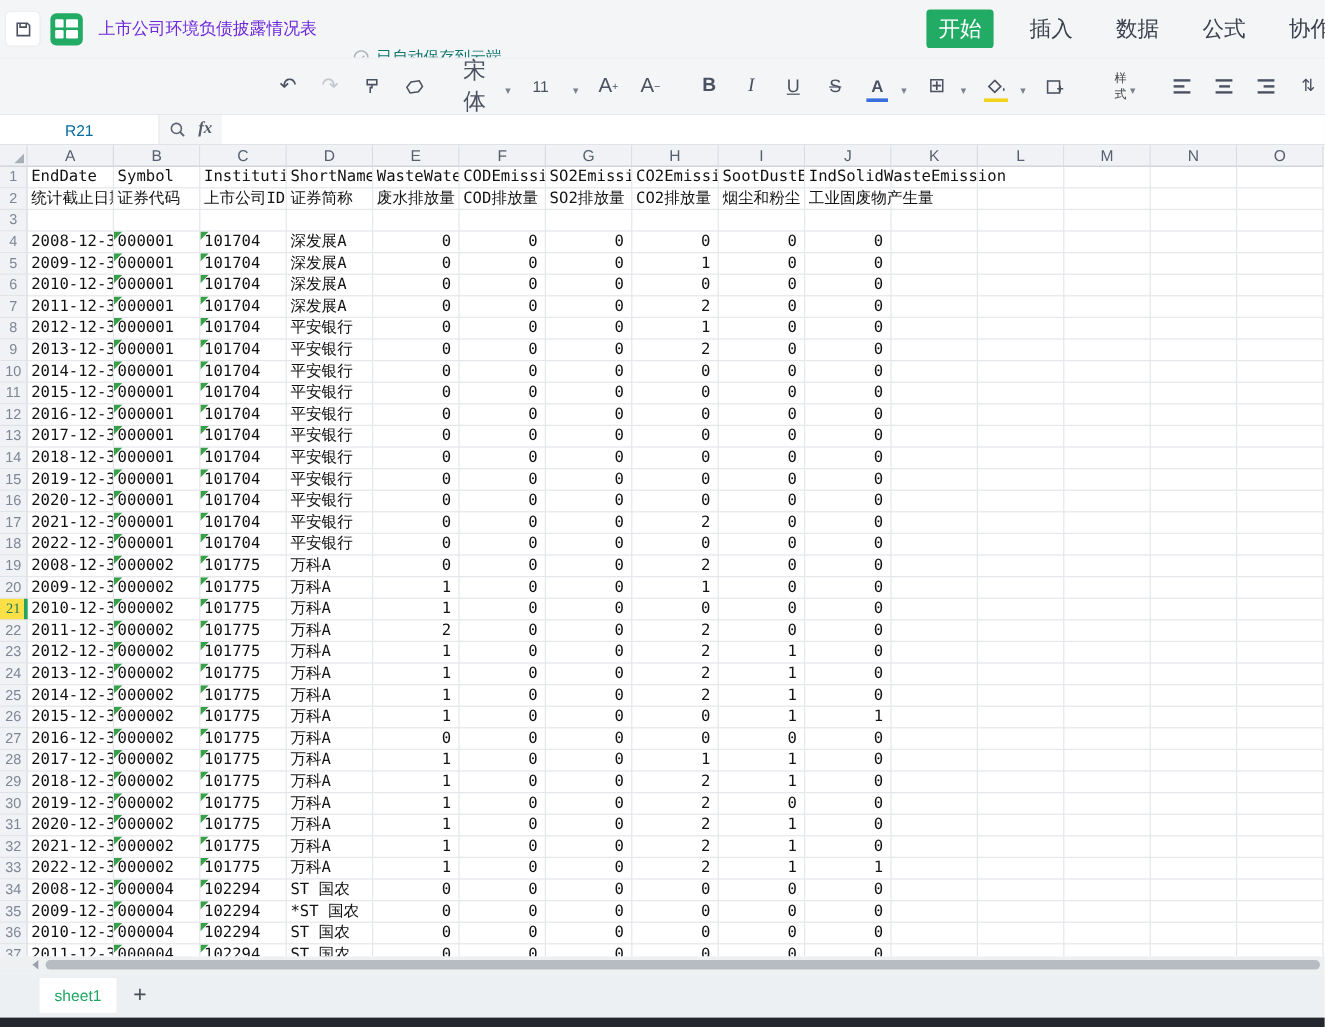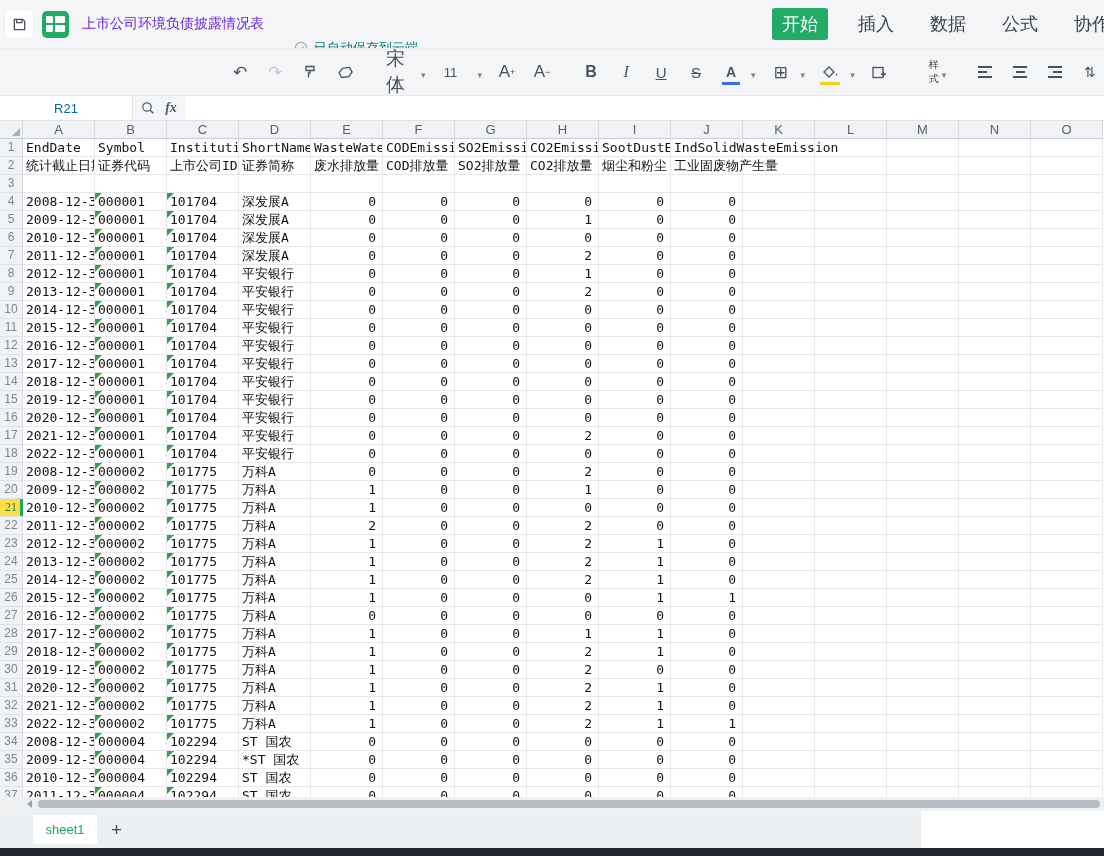--- a/index.html
+++ b/index.html
@@ -89,21 +89,21 @@
   .cell.spill { overflow:visible; z-index:2; }
   .cell.tri::before { content:""; position:absolute; top:0; left:0;
     border-top:7px solid #38a048; border-right:7px solid transparent; }
   
   .hscroll { position:absolute; top:797px; left:0; width:1104px; height:14px;
     background:#eef0f2; display:flex; align-items:center; }
   .hs-arrow { width:0; height:0; margin-left:27px;
     border-top:4px solid transparent; border-bottom:4px solid transparent;
     border-right:5px solid #9aa1aa; }
   .hs-thumb { margin-left:6px; height:8px; width:1062px; background:#b7bcc3; border-radius:4px; }
-  .tabbar { position:absolute; top:811px; left:0; width:921px; height:37px;
+  .tabbar { position:absolute; top:811px; left:0; width:1104px; height:37px;
     background:#edf0f3; display:flex; align-items:center; }
   .sheettab { margin-left:33px; width:64px; height:29px; background:#fff;
     display:flex; align-items:center; justify-content:center;
     font-size:13px; color:#21a563; }
   .addsheet { margin-left:14px; font-size:19px; color:#474d57; }
   .bottombar { position:absolute; top:848px; left:0; width:1104px; height:8px; background:#23262c; }
   svg { display:block; }
 </style>
 </head>
 <body>

